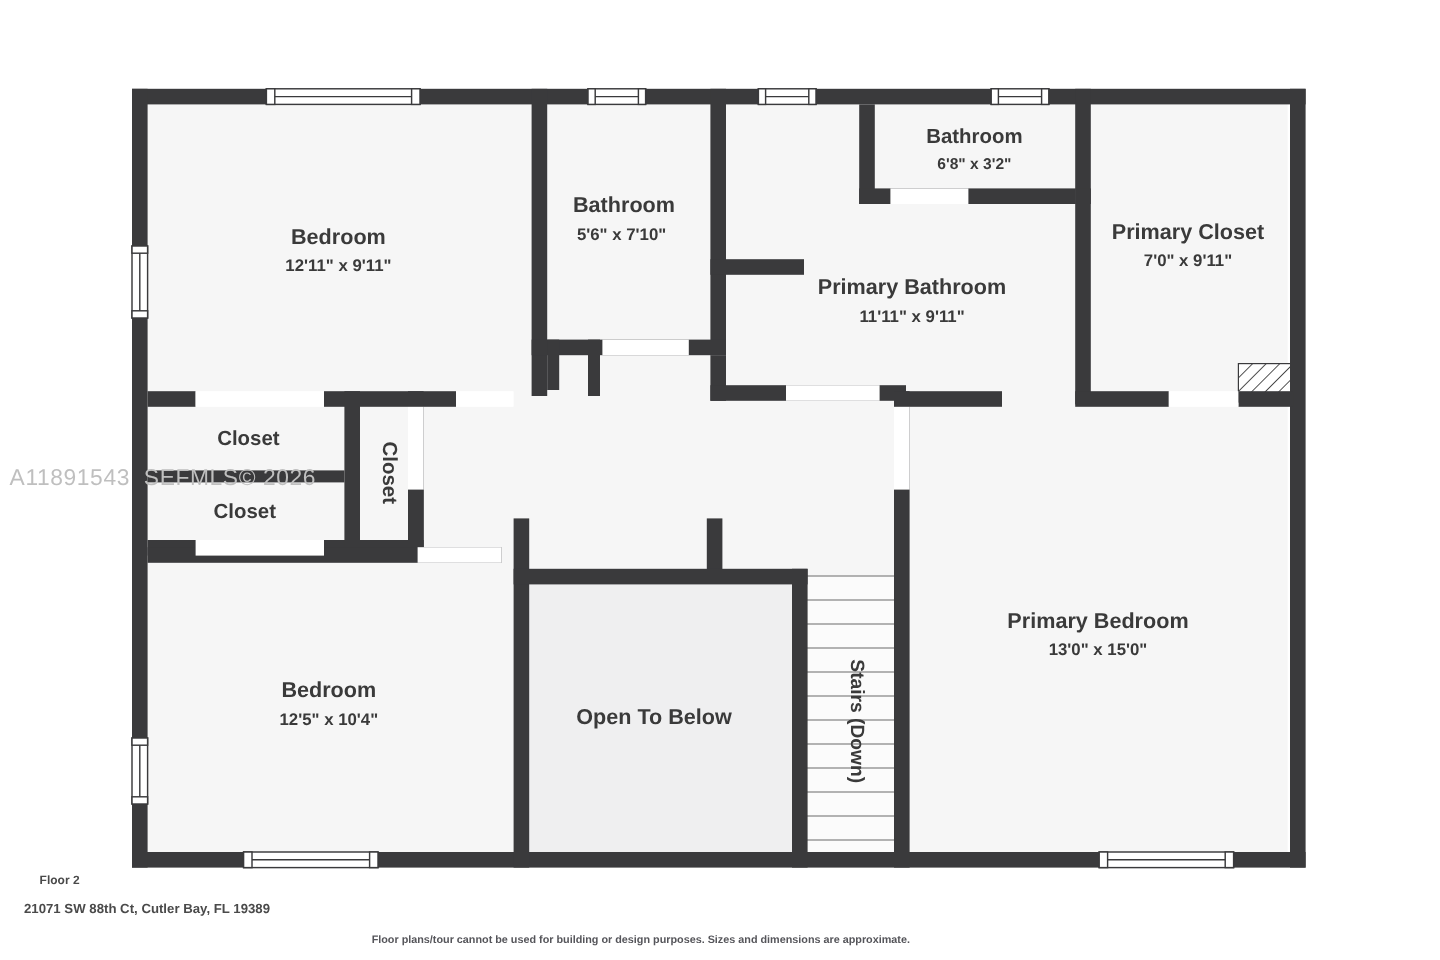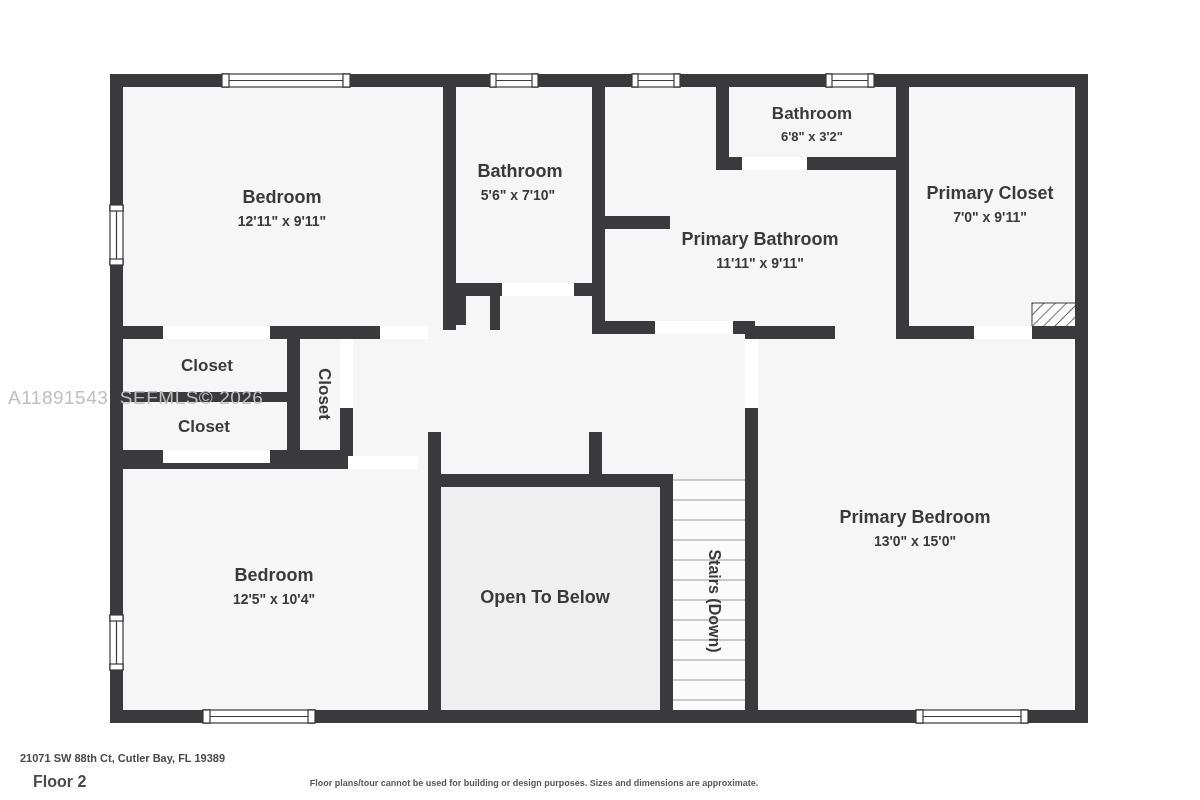--- a/index.html
+++ b/index.html
@@ -50,22 +50,22 @@
     font-weight: bold;
     color: #4a4a4a;
   }
   #footer-address {
     left: 20px;
     top: 752px;
     font-size: 11px;
   }
   #footer-floor {
     left: 20px;
-    top: 773px;
-    font-size: 16px;
+    top: 729px;
+    font-size: 10px;
     padding-left: 13px;
   }
   #footer-disclaimer {
     left: 0;
     top: 778px;
     width: 1068px;
     text-align: center;
     font-size: 9px;
     color: #55555a;
     font-weight: bold;

